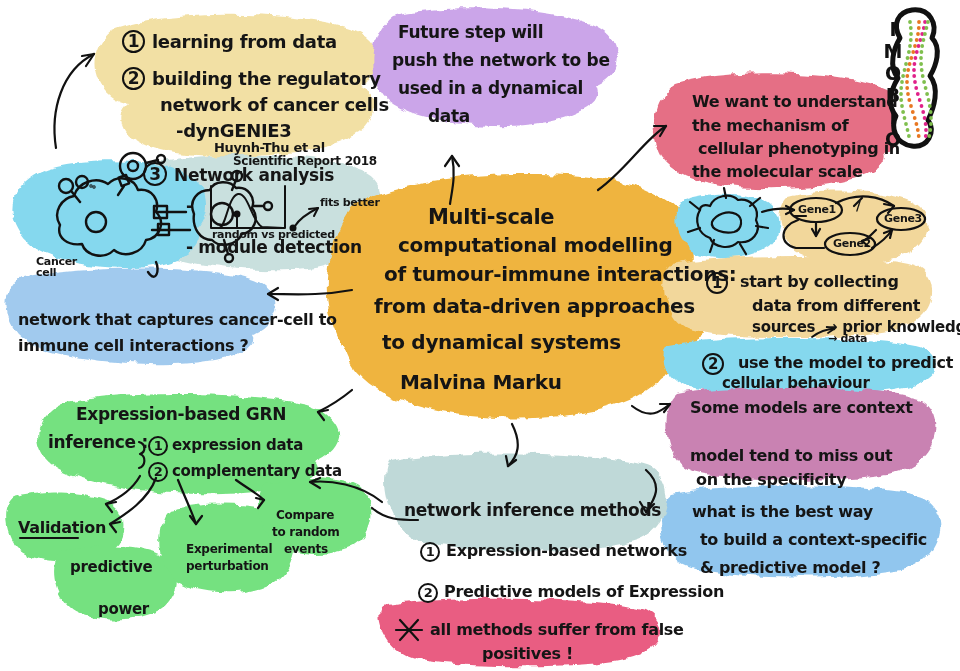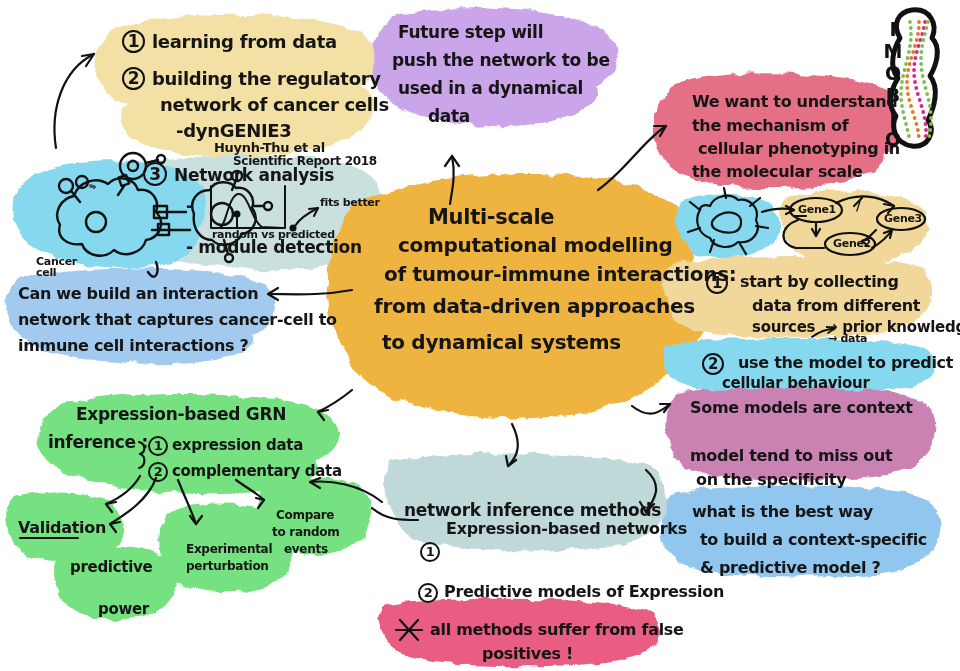--- a/index.html
+++ b/index.html
@@ -343,34 +343,34 @@
   <div class="txt hand" style="left:143px;top:162px;font-size:17px;border:2px solid #111;border-radius:50%;width:20px;height:20px;text-align:center;line-height:20px;">3</div>
   <div class="txt hand" style="left:174px;top:165px;font-size:17px;">Network analysis</div>
   <div class="txt hand" style="left:186px;top:196px;font-size:17px;">-</div>
   <div class="txt hand" style="left:212px;top:228px;font-size:11px;">random vs predicted</div>
   <div class="txt hand" style="left:320px;top:196px;font-size:11px;">fits better</div>
   <div class="txt hand" style="left:186px;top:237px;font-size:17px;">- module detection</div>
 
   <div class="txt hand" style="left:36px;top:255px;font-size:11px;">Cancer</div>
   <div class="txt hand" style="left:36px;top:266px;font-size:11px;">cell</div>
 
-  <div class="txt hand" style="left:18px;top:284px;font-size:16px;">Can we build an interaction</div>
   <div class="txt hand" style="left:18px;top:310px;font-size:16px;">network that captures cancer-cell to</div>
   <div class="txt hand" style="left:18px;top:336px;font-size:16px;">immune cell interactions ?</div>
 
   <div class="txt hand" style="left:398px;top:22px;font-size:17px;">Future step will</div>
   <div class="txt hand" style="left:392px;top:50px;font-size:17px;">push the network to be</div>
   <div class="txt hand" style="left:398px;top:78px;font-size:17px;">used in a dynamical</div>
   <div class="txt hand" style="left:428px;top:106px;font-size:17px;">data</div>
 
   <div class="txt hand" style="left:428px;top:205px;font-size:21px;">Multi-scale</div>
   <div class="txt hand" style="left:384px;top:262px;font-size:20px;">of tumour-immune interactions:</div>
   <div class="txt hand" style="left:398px;top:233px;font-size:20px;">computational modelling</div>
   <div class="txt hand" style="left:374px;top:294px;font-size:20px;">from data-driven approaches</div>
   <div class="txt hand" style="left:382px;top:330px;font-size:20px;">to dynamical systems</div>
+  <div class="txt hand" style="left:400px;top:370px;font-size:20px;">Malvina Marku</div>
 
   <div class="txt hand" style="left:692px;top:92px;font-size:16px;">We want to understand</div>
   <div class="txt hand" style="left:692px;top:116px;font-size:16px;">the mechanism of</div>
   <div class="txt hand" style="left:698px;top:139px;font-size:16px;">cellular phenotyping in</div>
   <div class="txt hand" style="left:692px;top:162px;font-size:16px;">the molecular scale</div>
 
   <div class="txt hand" style="left:798px;top:203px;font-size:11px;">Gene1</div>
   <div class="txt hand" style="left:884px;top:212px;font-size:11px;">Gene3</div>
   <div class="txt hand" style="left:833px;top:237px;font-size:11px;">Gene2</div>
   <div class="txt hand" style="left:856px;top:198px;font-size:13px;">/</div>
@@ -404,20 +404,20 @@
   <div class="txt hand" style="left:70px;top:558px;font-size:15px;">predictive</div>
   <div class="txt hand" style="left:98px;top:600px;font-size:15px;">power</div>
   <div class="txt hand" style="left:186px;top:542px;font-size:12px;">Experimental</div>
   <div class="txt hand" style="left:186px;top:559px;font-size:12px;">perturbation</div>
   <div class="txt hand" style="left:276px;top:508px;font-size:12px;">Compare</div>
   <div class="txt hand" style="left:272px;top:525px;font-size:12px;">to random</div>
   <div class="txt hand" style="left:284px;top:542px;font-size:12px;">events</div>
 
   <div class="txt hand" style="left:404px;top:500px;font-size:17px;">network inference methods</div>
   <div class="txt hand" style="left:420px;top:542px;font-size:13px;border:2px solid #111;border-radius:50%;width:16px;height:16px;text-align:center;line-height:16px;">1</div>
-  <div class="txt hand" style="left:446px;top:519px;font-size:16px;text-align:center;">Expression-based networks</div>
+  <div class="txt hand" style="left:446px;top:541px;font-size:16px;text-align:center;">Expression-based networks</div>
   <div class="txt hand" style="left:418px;top:583px;font-size:13px;border:2px solid #111;border-radius:50%;width:16px;height:16px;text-align:center;line-height:16px;">2</div>
   <div class="txt hand" style="left:444px;top:582px;font-size:16px;">Predictive models of Expression</div>
 
   <div class="txt hand" style="left:430px;top:620px;font-size:16px;">all methods suffer from false</div>
   <div class="txt hand" style="left:482px;top:644px;font-size:16px;">positives !</div>
 
 </div>
 
 </body></html>

